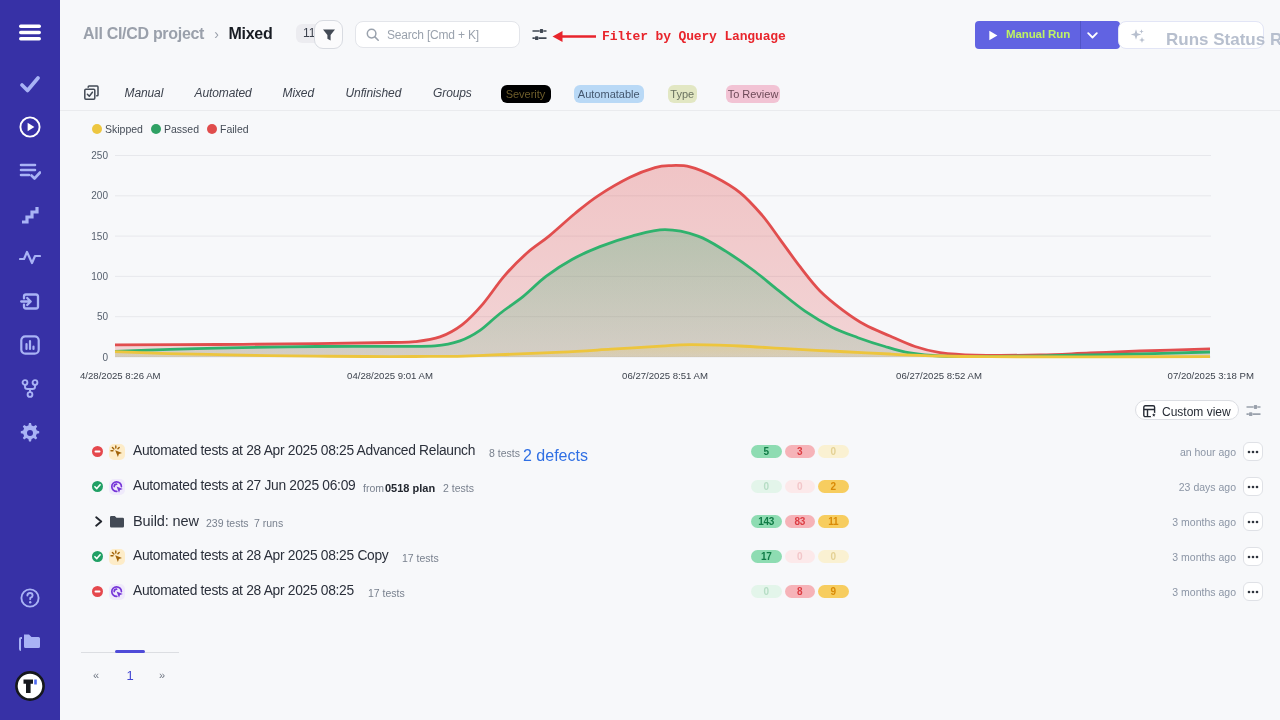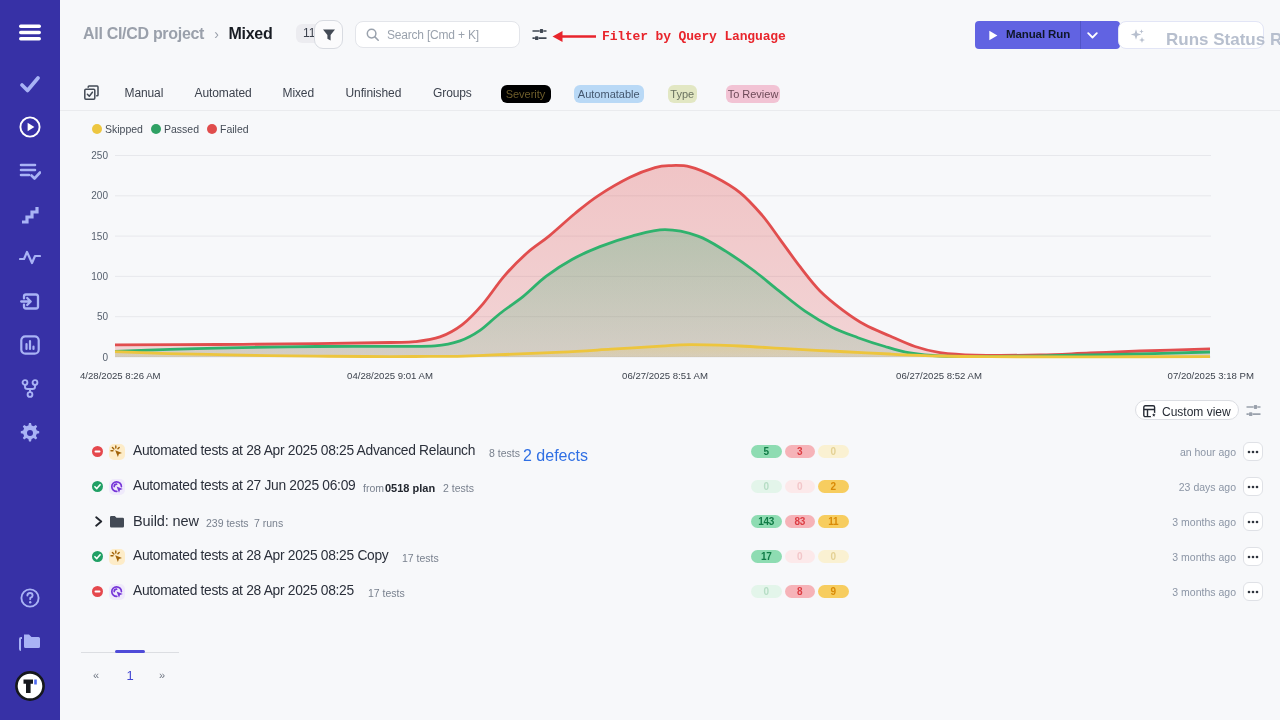--- a/index.html
+++ b/index.html
@@ -7,27 +7,27 @@
 .sidebar { position:absolute; left:0; top:0; width:60px; height:720px; background:#3731a6; }
 .sidebar svg { position:absolute; left:50%; transform:translateX(-50%); }
 .crumb { left:83px; top:25px; font-size:16px; font-weight:700; color:#9aa0ab; letter-spacing:-0.3px; white-space:pre; }
 .crumb .sep { color:#9aa0ab; font-weight:400; padding:0 10px; font-size:14px; }
 .crumb b { color:#181c23; }
 .badge11 { display:inline-block; background:#ececf0; color:#3c424d; font-size:12px; font-weight:400; border-radius:6px; padding:2.5px 6.5px; margin-left:24px; position:relative; top:-2px; letter-spacing:0; }
 .filterbtn { left:314px; top:20px; width:29px; height:29px; border:1px solid #d8dbe1; border-radius:9px; background:#fbfbfc; display:flex; align-items:center; justify-content:center; }
 .search { left:355px; top:21px; width:165px; height:27px; border:1px solid #e3e5ea; border-radius:8px; background:#fff; display:flex; align-items:center; padding:0 10px; color:#9aa2ad; font-size:12px; letter-spacing:-0.2px; white-space:pre; }
 .search svg { margin-right:8px; flex:none; }
 .annot { color:#e8252c; font-family:"Liberation Mono",monospace; font-weight:700; font-size:13px; left:602px; top:29px; letter-spacing:-0.15px; white-space:pre; }
-.mrun { left:975px; top:21px; width:145px; height:28px; background:#6163e2; border-radius:4px; color:#0f172a; }
+.mrun { left:975px; top:21px; width:145px; height:28px; background:#6163e2; border-radius:4px; color:#bef264; }
 .mrun .txt { position:absolute; left:31px; top:7px; font-size:11.5px; font-weight:700; letter-spacing:-0.1px; white-space:pre; }
 .mrun .dv { position:absolute; left:105px; top:0; width:1px; height:28px; background:#5154c8; }
 .rreport { left:1118px; top:21px; width:146px; height:28px; background:#fff; border:1px solid #e2e5f6; border-radius:8px; color:#b7bfce; }
 .rreport svg { position:absolute; left:11px; top:6px; }
 .rreport .txt { position:absolute; left:47px; top:8px; font-size:17px; font-weight:700; white-space:pre; }
-.tab { position:absolute; top:86px; font-size:12px; color:#3d434e; white-space:pre; letter-spacing:-0.1px; }
+.tab { position:absolute; top:86px; font-size:12px; color:#3d434e; white-space:pre; letter-spacing:-0.1px;font-style:italic; }
 .pill { position:absolute; top:84.5px; height:18px; border-radius:6px; font-size:11px; display:flex; align-items:center; justify-content:center; white-space:pre; }
 .divider { left:60px; top:110px; width:1220px; height:1px; background:#eaebee; }
 .legend { left:92px; top:123px; display:flex; align-items:center; font-size:10.5px; color:#454c57; }
 .dot { width:10px; height:10px; border-radius:50%; display:inline-block; margin-right:3px; }
 .cview { left:1135px; top:400px; height:20px; border:1px solid #dcdee3; border-radius:10px; background:#fff; display:flex; align-items:flex-end; padding:0 7px; font-size:12px; color:#272c35; white-space:pre; }
 .cview svg { margin-right:5px; }
 .row { left:60px; width:1220px; height:35px; }
 .tyicon { position:absolute; left:48.5px; top:9.5px; width:16px; height:16px; border-radius:5px; display:flex; align-items:center; justify-content:center; }
 .rtitle { position:absolute; left:73px; top:9px; font-size:13.8px; letter-spacing:-0.3px; color:#2b303b; white-space:pre; }
 .bwrap { position:absolute; left:691px; top:10.5px; display:flex; }

